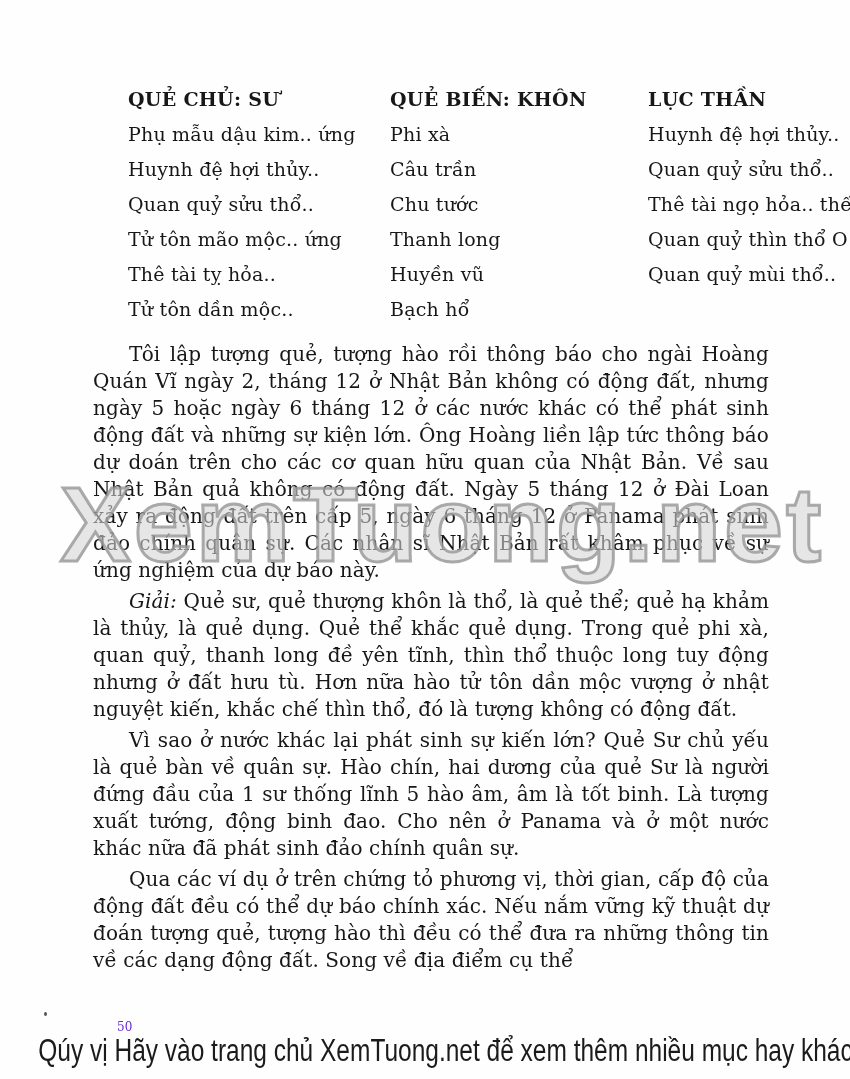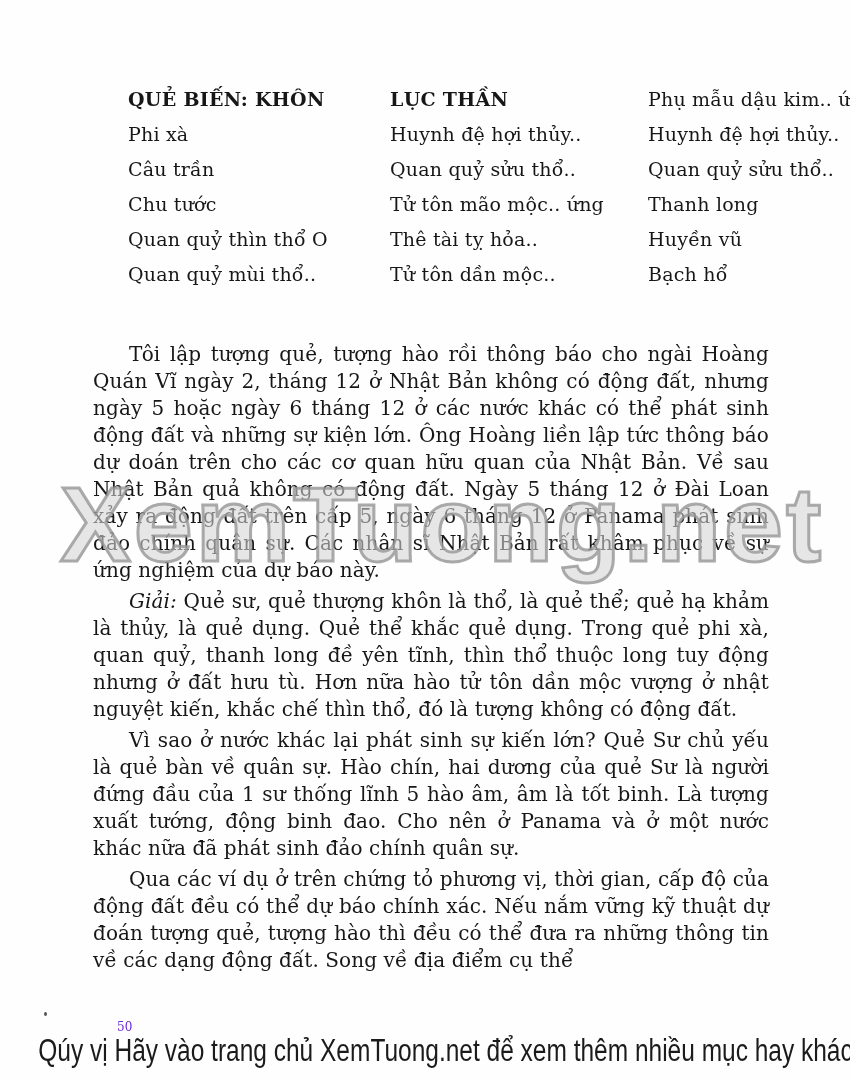--- a/index.html
+++ b/index.html
@@ -97,34 +97,36 @@
     background:#555;
     border-radius:50%;
   }
 </style>
 </head>
 <body>
 
 <div class="page">
 
   <div class="hex-table">
+    <div class="th">QUẺ CHỦ: SƯ</div>
     <div class="th">QUẺ BIẾN: KHÔN</div>
     <div class="th">LỤC THẦN</div>
 
     <div class="td">Phụ mẫu dậu kim.. ứng</div>
     <div class="td">Phi xà</div>
 
     <div class="td">Huynh đệ hợi thủy..</div>
     <div class="td">Huynh đệ hợi thủy..</div>
     <div class="td">Câu trần</div>
 
     <div class="td">Quan quỷ sửu thổ..</div>
     <div class="td">Quan quỷ sửu thổ..</div>
     <div class="td">Chu tước</div>
 
+    <div class="td">Thê tài ngọ hỏa.. thế</div>
     <div class="td">Tử tôn mão mộc.. ứng</div>
     <div class="td">Thanh long</div>
 
     <div class="td">Quan quỷ thìn thổ O</div>
     <div class="td">Thê tài tỵ hỏa..</div>
     <div class="td">Huyền vũ</div>
 
     <div class="td">Quan quỷ mùi thổ..</div>
     <div class="td">Tử tôn dần mộc..</div>
     <div class="td">Bạch hổ</div>

